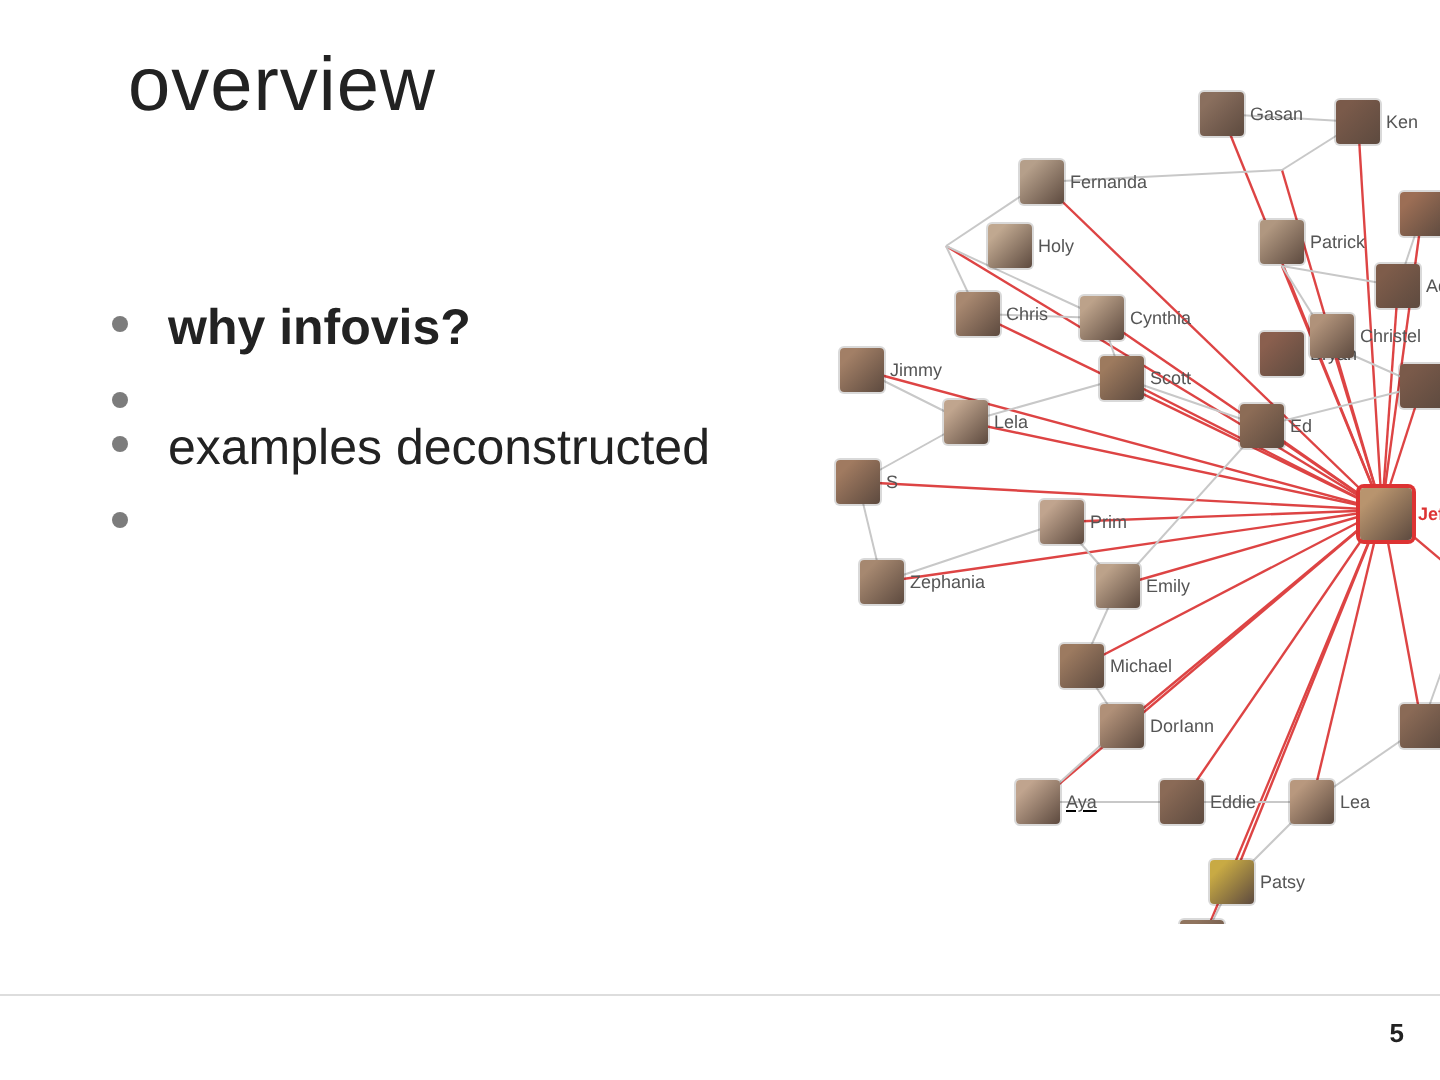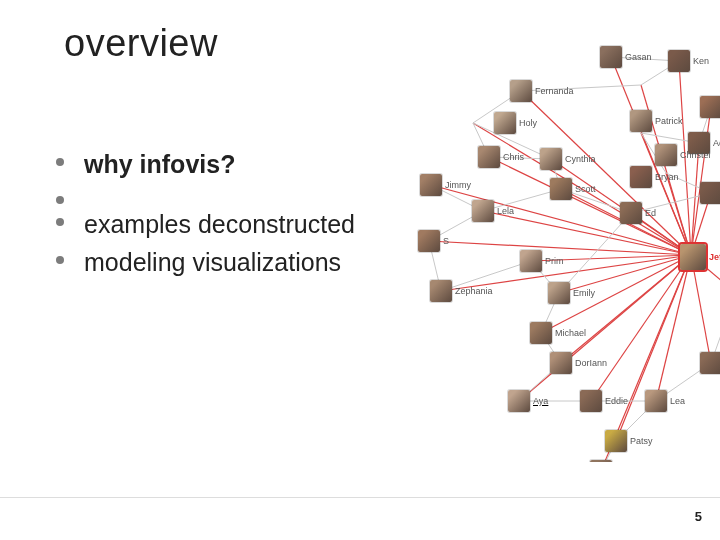--- a/index.html
+++ b/index.html
@@ -70,21 +70,20 @@
       </li>
       <li>
         <span class="dot"></span>
       </li>
       <li>
         <span class="dot"></span>
         <span class="txt">examples deconstructed</span>
       </li>
       <li>
         <span class="dot"></span>
-        <span class="txt">modeling visualizations</span>
       </li>
     </ul>
 
   <div class="graphic">
     <svg id="net-svg" width="330" height="430">
         <line x1="291" y1="223" x2="211" y2="25" class="red"></line>
         <line x1="291" y1="223" x2="279" y2="29" class="red"></line>
         <line x1="291" y1="223" x2="241" y2="53" class="red"></line>
         <line x1="291" y1="223" x2="121" y2="59" class="red"></line>
         <line x1="291" y1="223" x2="311" y2="75" class="red"></line>
@@ -180,21 +179,21 @@
           <div class="nm">Chris</div>
         </div>
         <div class="node" style="left: 140px; top: 116px;">
           <div class="thumb" style="background: linear-gradient(135deg, rgb(188, 162, 138) 20%, rgb(93, 74, 63));"></div>
           <div class="nm">Cynthia</div>
         </div>
         <div class="node" style="left: 150px; top: 146px;">
           <div class="thumb" style="background: linear-gradient(135deg, rgb(157, 122, 94) 20%, rgb(93, 74, 63));"></div>
           <div class="nm">Scott</div>
         </div>
-        <div class="node" style="left: 255px; top: 112px;">
+        <div class="node" style="left: 255px; top: 125px;">
           <div class="thumb" style="background: linear-gradient(135deg, rgb(176, 146, 122) 20%, rgb(93, 74, 63));"></div>
           <div class="nm">Christel</div>
         </div>
         <div class="node" style="left: 20px; top: 142px;">
           <div class="thumb" style="background: linear-gradient(135deg, rgb(162, 127, 102) 20%, rgb(93, 74, 63));"></div>
           <div class="nm">Jimmy</div>
         </div>
         <div class="node" style="left: 300px; top: 150px;">
           <div class="thumb" style="background: linear-gradient(135deg, rgb(122, 90, 74) 20%, rgb(93, 74, 63));"></div>
         </div>

